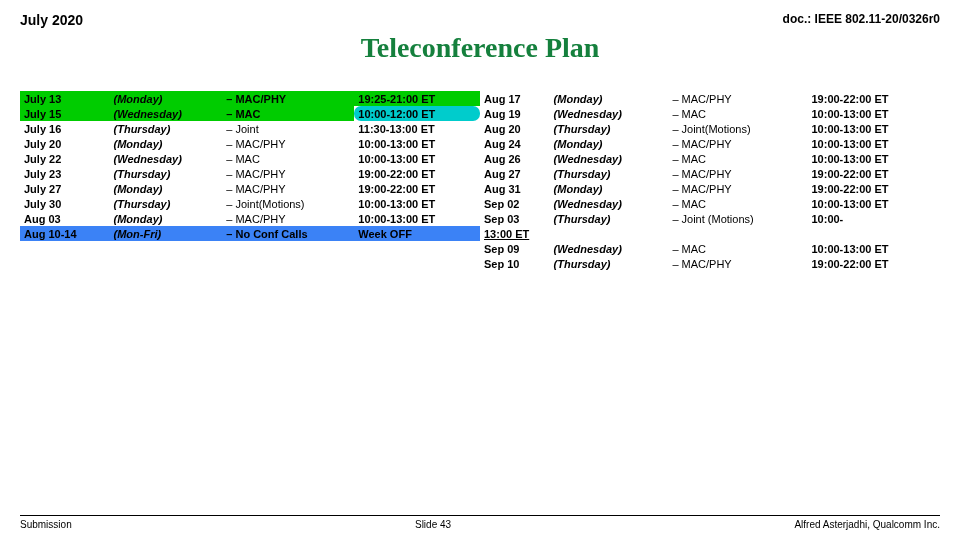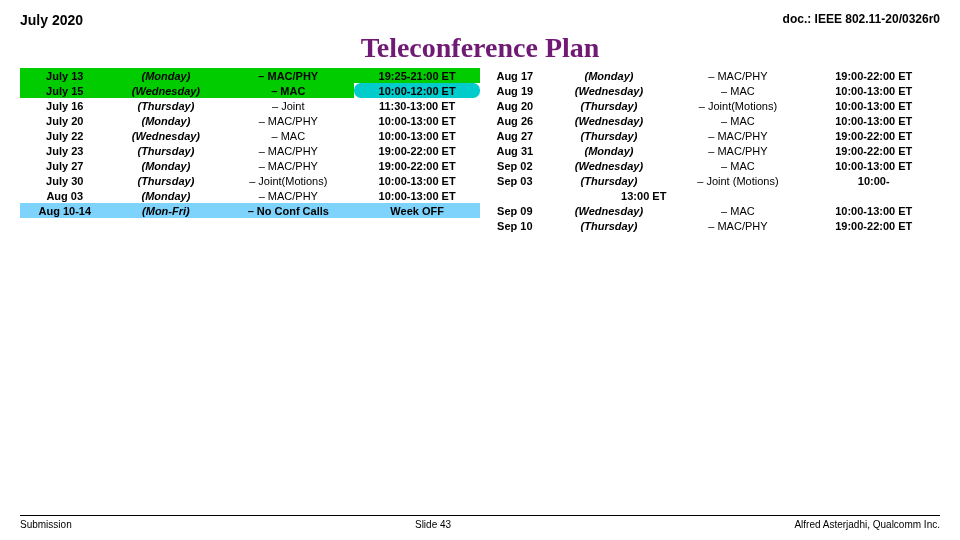--- a/index.html
+++ b/index.html
@@ -31,27 +31,26 @@
     .header-right {
       font-size: 12px;
       font-weight: bold;
       color: #000;
     }
     .main-title {
       text-align: center;
       font-size: 28px;
       font-weight: bold;
       font-family: 'Times New Roman', serif;
-      margin-bottom: 4px;
-      color: #701a75;
+      margin-bottom: 27px;
+      color: #15803d;
     }
     .content-area {
       display: flex;
       gap: 0;
-      text-align: center;
     }
     .left-col, .right-col {
       flex: 1;
     }
     table {
       width: 100%;
       border-collapse: collapse;
       font-size: 11px;
     }
     td {
@@ -63,21 +62,21 @@
       background-color: #00cc00;
       color: #000;
       font-weight: bold;
     }
     .highlight-cyan {
       background-color: #00cccc;
       color: #000;
       font-weight: bold;
     }
     .highlight-yellow {
-      background-color: #7dd3fc;
+      background-color: #3b82f6;
       color: #000;
       font-weight: bold;
     }
     .footer-row {
       position: absolute;
       bottom: 10px;
       left: 20px;
       right: 20px;
       display: flex;
       justify-content: space-between;
@@ -181,20 +180,26 @@
               <td>– MAC</td>
               <td style="font-weight: bold;">10:00-13:00 ET</td>
             </tr>
             <tr>
               <td style="font-weight: bold;">Aug 20</td>
               <td style="font-style: italic; font-weight: bold;">(Thursday)</td>
               <td>– Joint(Motions)</td>
               <td style="font-weight: bold;">10:00-13:00 ET</td>
             </tr>
             <tr>
+              <td style="font-weight: bold;">Aug 24</td>
+              <td style="font-style: italic; font-weight: bold;">(Monday)</td>
+              <td>– MAC/PHY</td>
+              <td style="font-weight: bold;">10:00-13:00 ET</td>
+            </tr>
+            <tr>
               <td style="font-weight: bold;">Aug 26</td>
               <td style="font-style: italic; font-weight: bold;">(Wednesday)</td>
               <td>– MAC</td>
               <td style="font-weight: bold;">10:00-13:00 ET</td>
             </tr>
             <tr>
               <td style="font-weight: bold;">Aug 27</td>
               <td style="font-style: italic; font-weight: bold;">(Thursday)</td>
               <td>– MAC/PHY</td>
               <td style="font-weight: bold;">19:00-22:00 ET</td>
@@ -211,21 +216,21 @@
               <td>– MAC</td>
               <td style="font-weight: bold;">10:00-13:00 ET</td>
             </tr>
             <tr class="sep03-row">
               <td style="font-weight: bold;">Sep 03</td>
               <td style="font-style: italic; font-weight: bold;">(Thursday)</td>
               <td>– Joint (Motions)</td>
               <td style="font-weight: bold;">10:00-</td>
             </tr>
             <tr>
-              <td colspan="3" style="font-weight: bold;">13:00 ET</td>
+              <td colspan="3" style="font-weight: bold; text-decoration: underline;">13:00 ET</td>
               <td></td>
             </tr>
             <tr>
               <td style="font-weight: bold;">Sep 09</td>
               <td style="font-style: italic; font-weight: bold;">(Wednesday)</td>
               <td>– MAC</td>
               <td style="font-weight: bold;">10:00-13:00 ET</td>
             </tr>
             <tr>
               <td style="font-weight: bold;">Sep 10</td>

